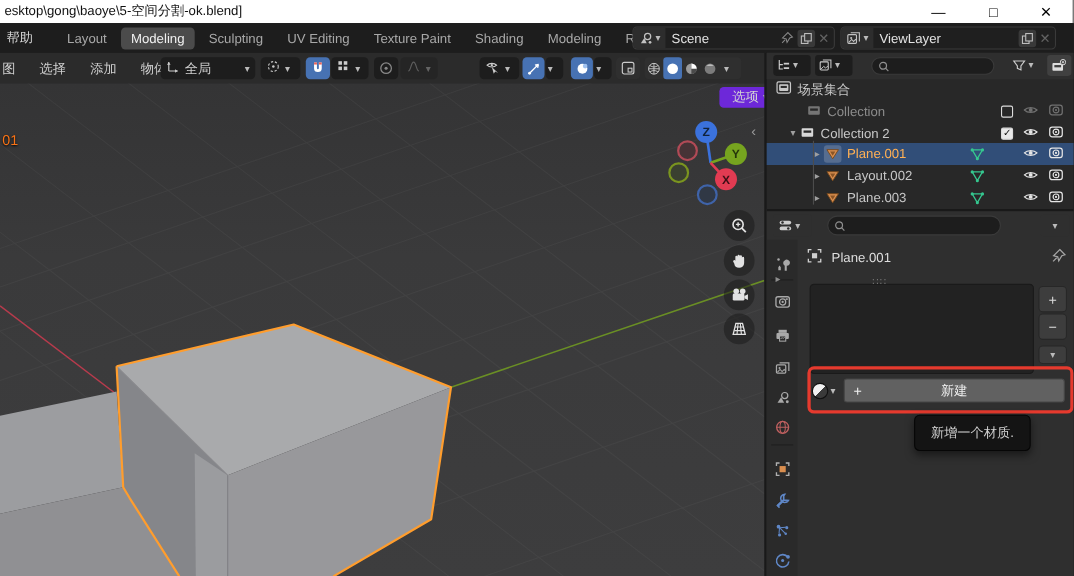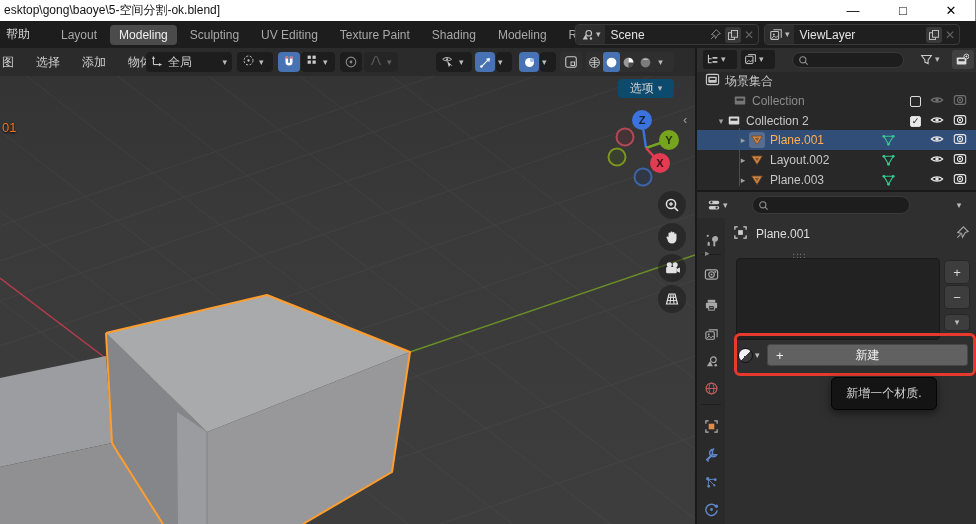--- a/index.html
+++ b/index.html
@@ -37,21 +37,21 @@
   .bluebtn { background:#4772b3; }
   .graybtn { background:#3d3d3d; }
   .seg { height:20px; top:4px; display:flex; align-items:center; background:#2f2f2f; border-radius:4px; }
   .seg > span { width:17px; height:20px; display:flex; align-items:center; justify-content:center; }
   .seg > span.on { background:#4772b3; border-radius:3px; }
 
   
   #viewport { position:absolute; top:76px; left:0; width:695px; height:448px; background:#3a3a3b; }
   #vp-overlay-text { position:absolute; top:44px; left:2px; color:#f97316; font-size:13px;
     text-shadow:0 1px 2px #000; }
-  #options-btn { position:absolute; top:3px; left:618px; width:56px; height:19px; background:#0c4a6e;
+  #options-btn { position:absolute; top:3px; left:654px; width:56px; height:19px; background:#6d28d9;
     border-radius:4px; display:flex; align-items:center; justify-content:center; gap:4px; color:#d3d3d3; }
   #npanel-arrow { position:absolute; top:36px; left:683px; color:#9a9a9a; font-size:13px; }
   .navbtn { position:absolute; left:658px; width:28px; height:28px; border-radius:50%;
     background:rgba(28,28,28,.55); display:flex; align-items:center; justify-content:center; }
 
   
   #right-col { position:absolute; top:48px; left:695px; width:281px; height:476px; background:#282828;
     border-left:2px solid #191919; }
   #ol-header { position:absolute; top:0; left:0; width:281px; height:24px; background:#2e2e2e; }
   .olh-btn { position:absolute; top:2px; height:19px; display:flex; align-items:center; gap:2px;

